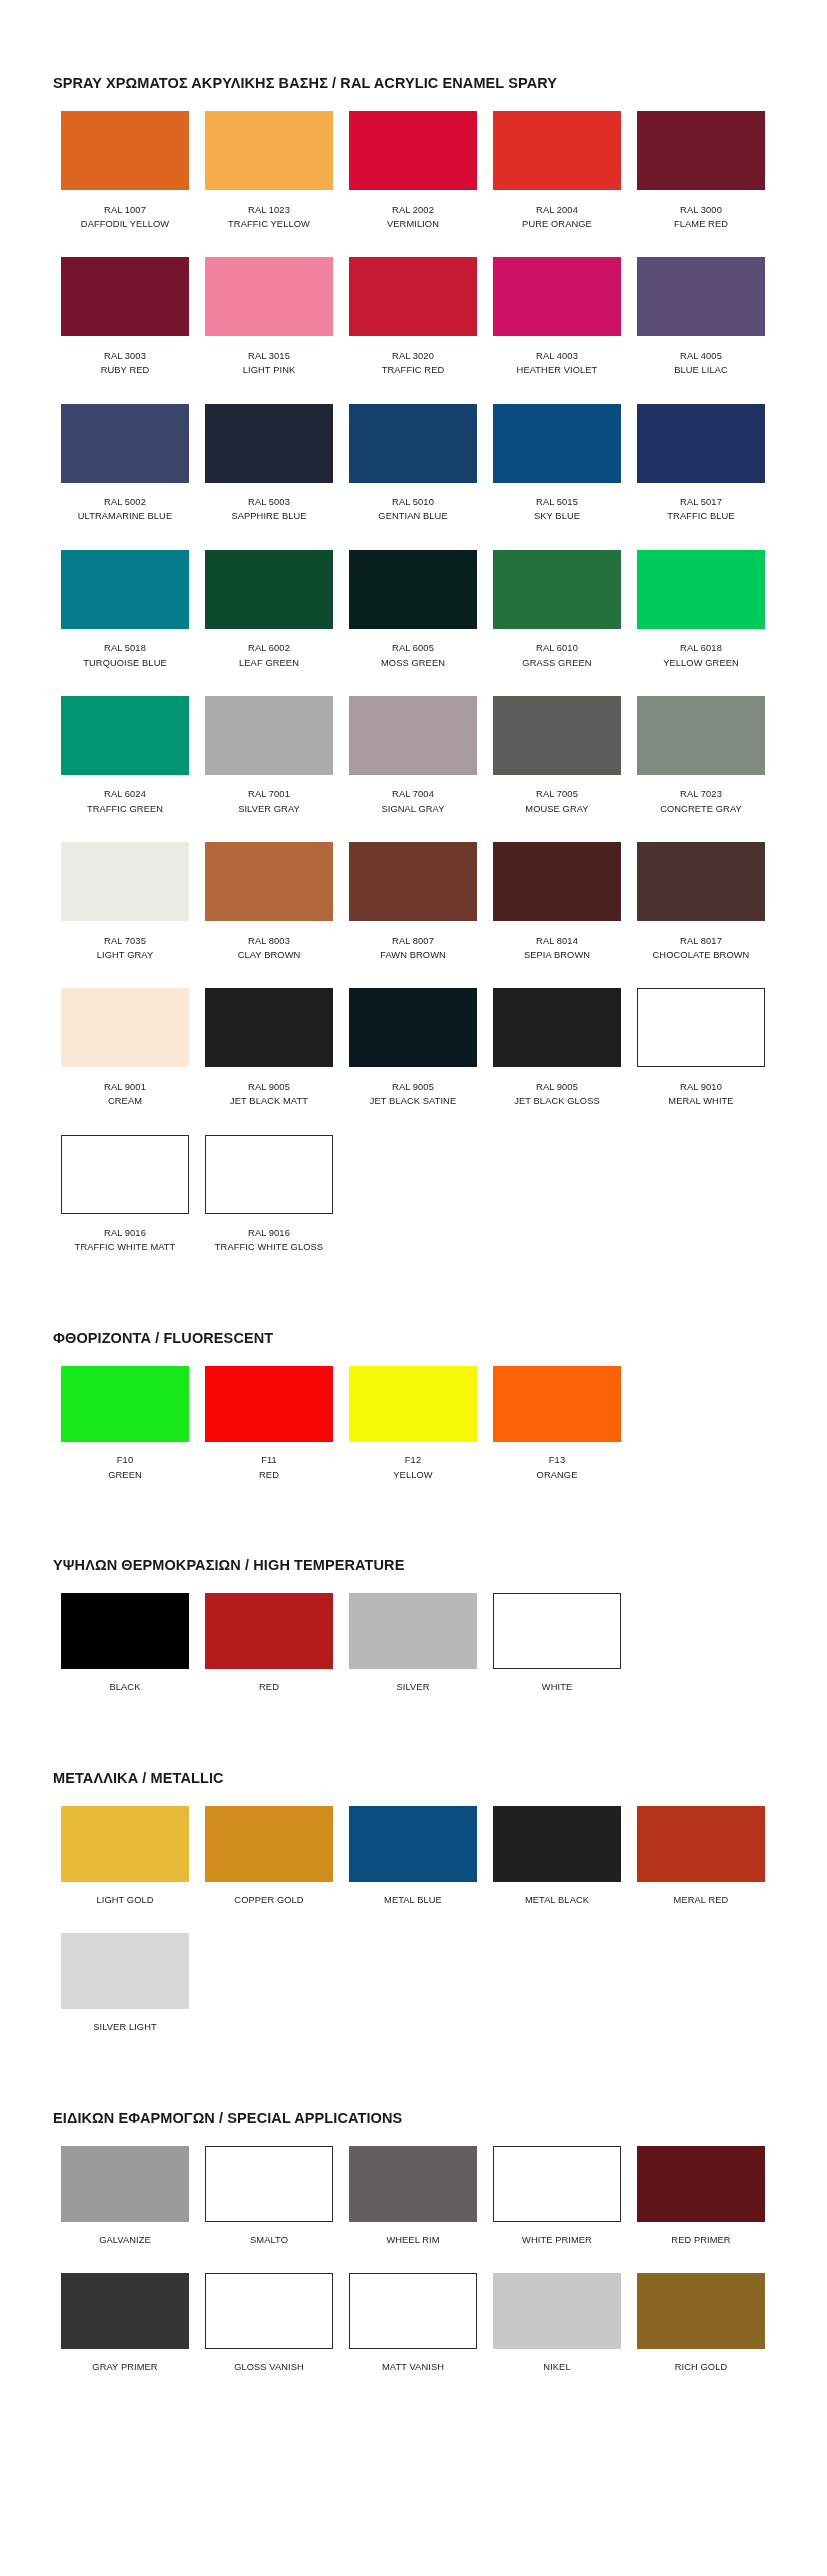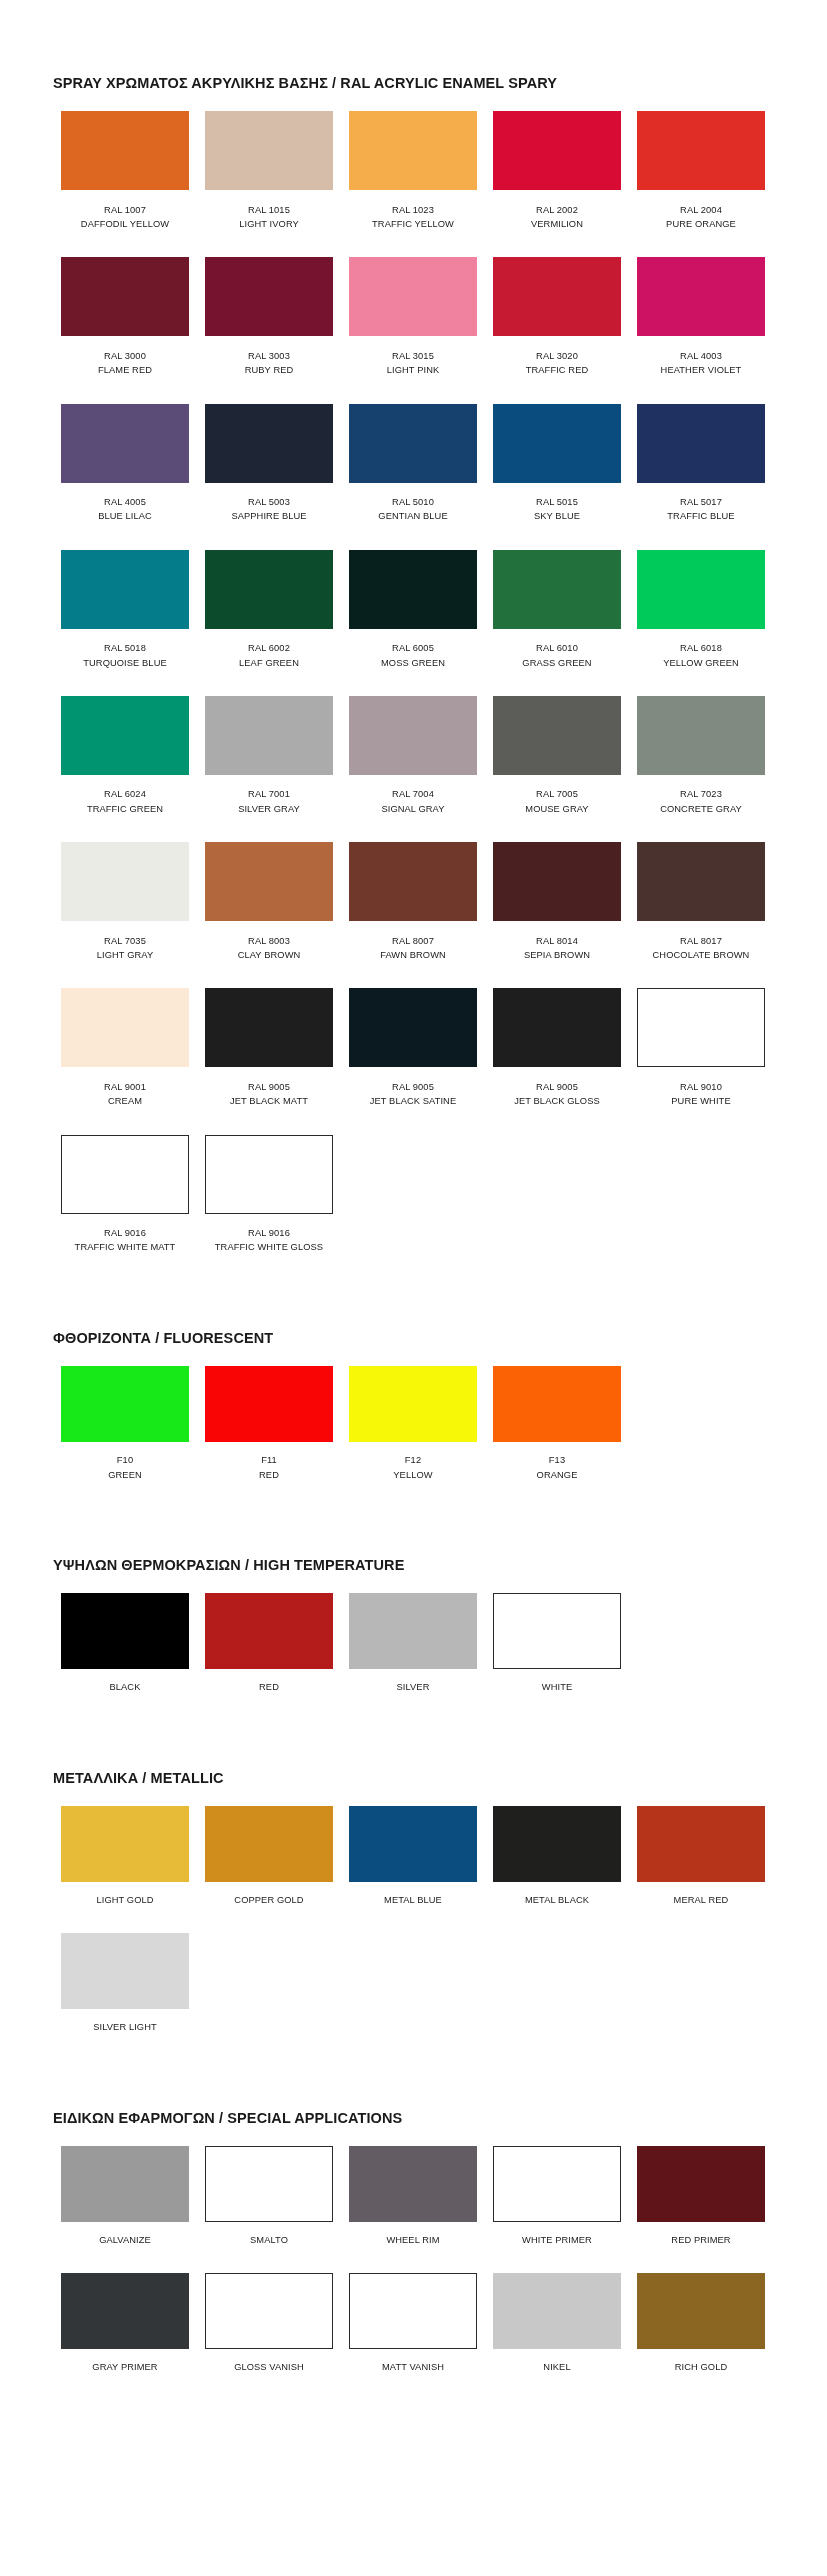--- a/index.html
+++ b/index.html
@@ -109,29 +109,20 @@
             <div class="swatch-wrap">
               <div class="swatch" style="background-color: rgb(221, 102, 32);"></div>
             </div>
             <div class="labels">
               <div class="label-code">RAL 1007</div>
               <div class="label-name">DAFFODIL YELLOW</div>
             </div>
           </div>
           <div class="cell">
             <div class="swatch-wrap">
-              <div class="swatch" style="background-color: rgb(213, 189, 169);"></div>
-            </div>
-            <div class="labels">
-              <div class="label-code">RAL 1015</div>
-              <div class="label-name">LIGHT IVORY</div>
-            </div>
-          </div>
-          <div class="cell">
-            <div class="swatch-wrap">
               <div class="swatch" style="background-color: rgb(245, 173, 75);"></div>
             </div>
             <div class="labels">
               <div class="label-code">RAL 1023</div>
               <div class="label-name">TRAFFIC YELLOW</div>
             </div>
           </div>
           <div class="cell">
             <div class="swatch-wrap">
               <div class="swatch" style="background-color: rgb(216, 11, 52);"></div>
@@ -199,20 +190,29 @@
             <div class="swatch-wrap">
               <div class="swatch" style="background-color: rgb(91, 76, 119);"></div>
             </div>
             <div class="labels">
               <div class="label-code">RAL 4005</div>
               <div class="label-name">BLUE LILAC</div>
             </div>
           </div>
           <div class="cell">
             <div class="swatch-wrap">
+              <div class="swatch" style="background-color: rgb(59, 68, 105);"></div>
+            </div>
+            <div class="labels">
+              <div class="label-code">RAL 5002</div>
+              <div class="label-name">ULTRAMARINE BLUE</div>
+            </div>
+          </div>
+          <div class="cell">
+            <div class="swatch-wrap">
               <div class="swatch" style="background-color: rgb(30, 38, 54);"></div>
             </div>
             <div class="labels">
               <div class="label-code">RAL 5003</div>
               <div class="label-name">SAPPHIRE BLUE</div>
             </div>
           </div>
           <div class="cell">
             <div class="swatch-wrap">
               <div class="swatch" style="background-color: rgb(22, 64, 110);"></div>
@@ -410,21 +410,21 @@
               <div class="label-code">RAL 9005</div>
               <div class="label-name">JET BLACK GLOSS</div>
             </div>
           </div>
           <div class="cell">
             <div class="swatch-wrap">
               <div class="swatch bordered" style="background-color: rgb(255, 255, 255);"></div>
             </div>
             <div class="labels">
               <div class="label-code">RAL 9010</div>
-              <div class="label-name">PURE WHITE</div>
+              <div class="label-name">MERAL WHITE</div>
             </div>
           </div>
           <div class="cell">
             <div class="swatch-wrap">
               <div class="swatch bordered" style="background-color: rgb(255, 255, 255);"></div>
             </div>
             <div class="labels">
               <div class="label-code">RAL 9016</div>
               <div class="label-name">TRAFFIC WHITE MATT</div>
             </div>

